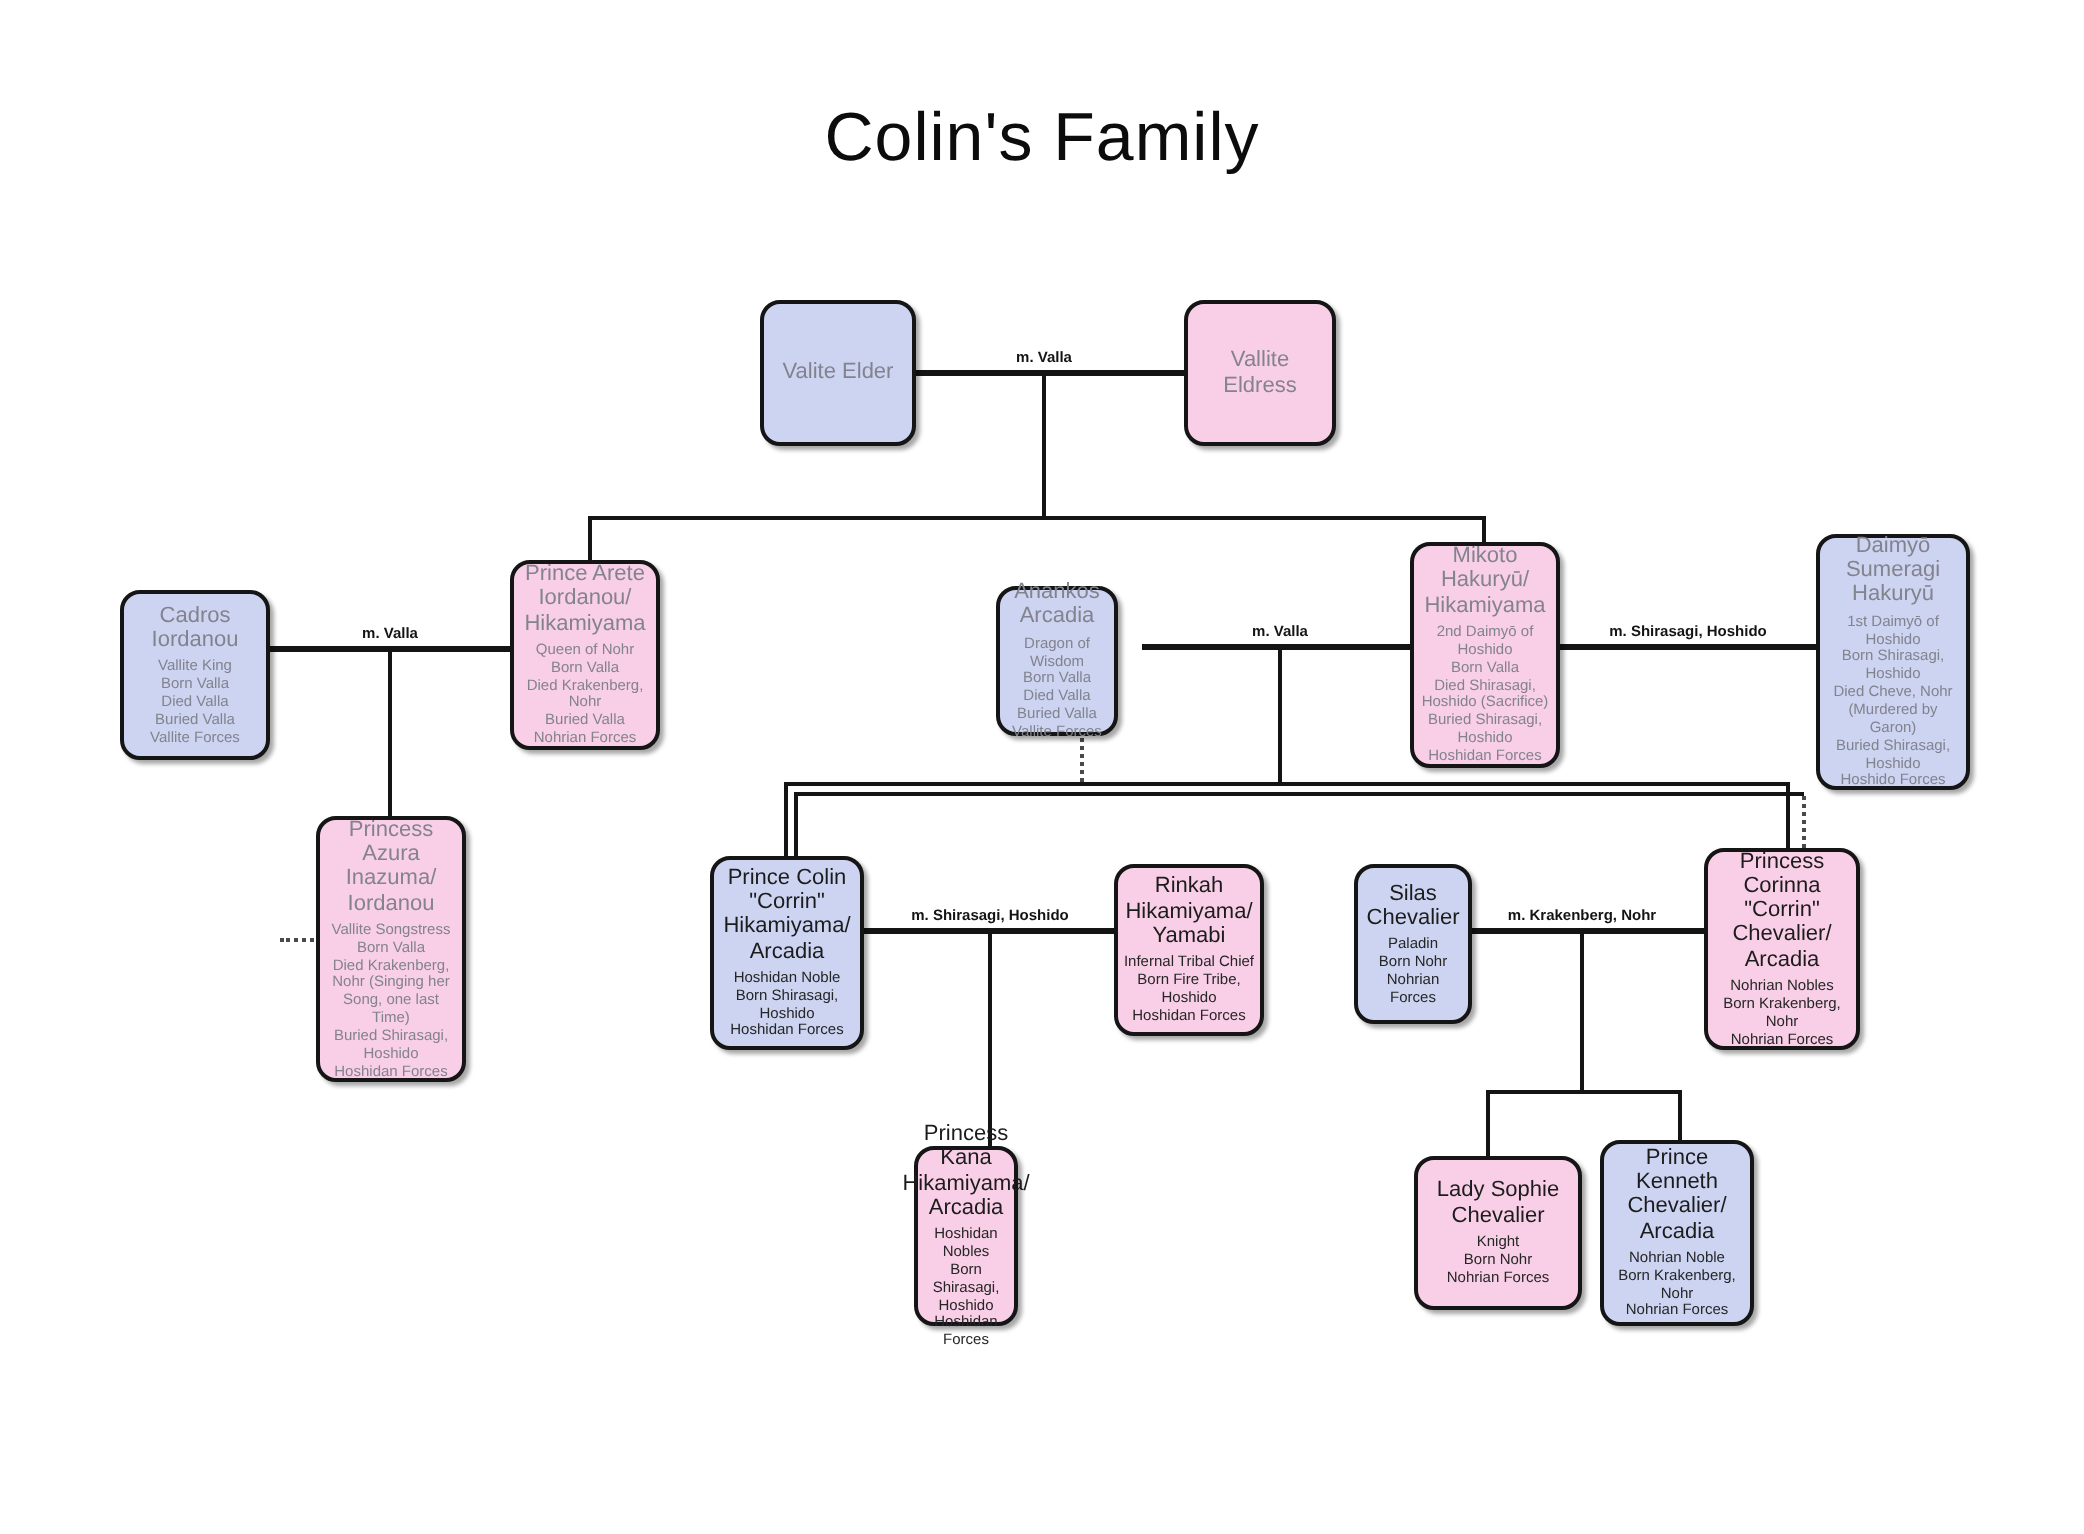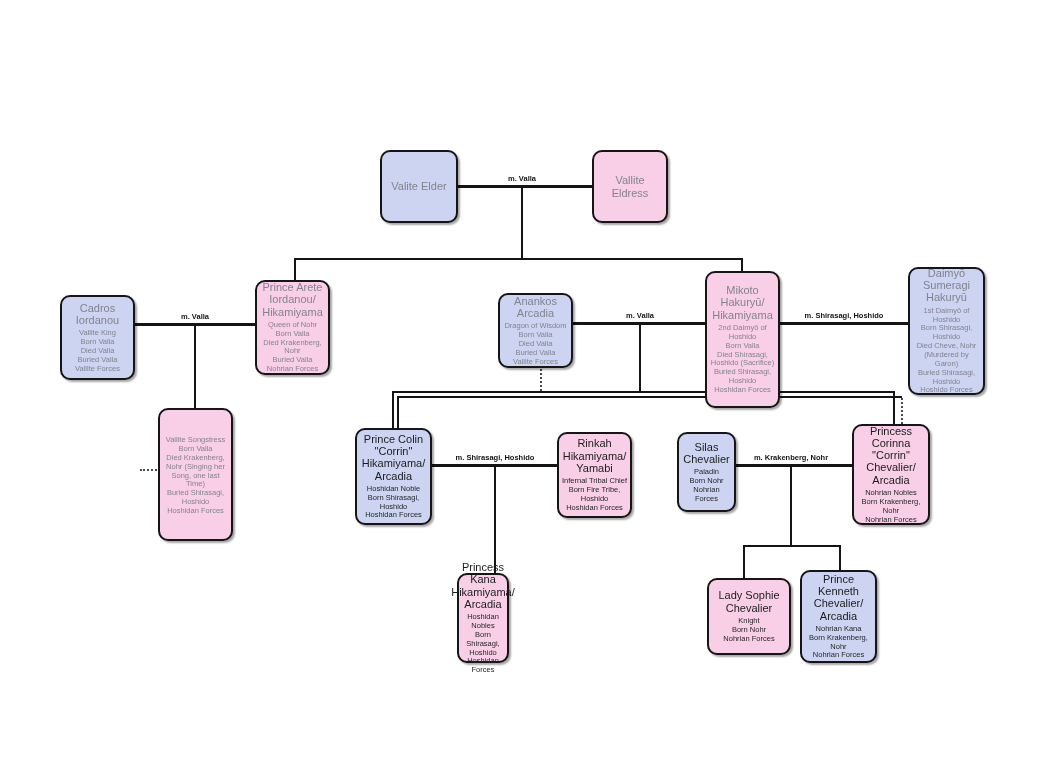--- a/index.html
+++ b/index.html
@@ -22,20 +22,21 @@
   .dot-v{position:absolute;width:0;border-left:2px dotted #4a4a4a;}
   .dot-h{position:absolute;height:0;border-top:2px dotted #4a4a4a;}
   .mlabel{position:absolute;transform:translateX(-50%);font-size:7.5px;font-weight:bold;
           color:#141414;white-space:nowrap;}
 </style>
 </head>
 <body>
 
 <div id="stage">
 
+  <div class="title">Colin's Family</div>
 
   <div class="hline marr" style="left:456px;top:185px;width:138px;"></div>
   <div class="mlabel" style="left:522px;top:174px;">m. Valla</div>
   <div class="vline thin-v" style="left:521px;top:188px;height:70px;"></div>
   <div class="hline thin-h" style="left:294px;top:258px;width:449px;"></div>
   <div class="vline thin-v" style="left:294px;top:258px;height:22px;"></div>
   <div class="vline thin-v" style="left:741px;top:258px;height:13px;"></div>
 
   <div class="hline marr" style="left:133px;top:323px;width:124px;"></div>
   <div class="mlabel" style="left:195px;top:312px;">m. Valla</div>
@@ -87,48 +88,49 @@
 
   <div class="node female dead" style="left:255px;top:280px;width:75px;height:95px;">
     <div class="pname">Prince Arete Iordanou/ Hikamiyama</div>
     <div class="pdet">Queen of Nohr
 Born Valla
 Died Krakenberg, Nohr
 Buried Valla
 Nohrian Forces</div>
   </div>
 
-  <div class="node male dead" style="left:498px;top:293px;width:75px;height:75px;">
+  <div class="node male dead" style="left:498px;top:293px;width:61px;height:75px;">
     <div class="pname">Anankos Arcadia</div>
     <div class="pdet">Dragon of Wisdom
 Born Valla
 Died Valla
 Buried Valla
 Vallite Forces</div>
   </div>
 
-  <div class="node female dead" style="left:705px;top:271px;width:75px;height:137px;">
+  <div class="node female dead" style="left:705px;top:271px;width:75px;height:113px;">
     <div class="pname">Mikoto Hakuryū/ Hikamiyama</div>
     <div class="pdet">2nd Daimyō of Hoshido
 Born Valla
 Died Shirasagi, Hoshido (Sacrifice)
 Buried Shirasagi, Hoshido
 Hoshidan Forces</div>
   </div>
 
   <div class="node male dead" style="left:908px;top:267px;width:77px;height:128px;">
     <div class="pname">Daimyō Sumeragi Hakuryū</div>
     <div class="pdet">1st Daimyō of Hoshido
 Born Shirasagi, Hoshido
 Died Cheve, Nohr (Murdered by Garon)
 Buried Shirasagi, Hoshido
 Hoshido Forces</div>
   </div>
 
   <div class="node female dead" style="left:158px;top:408px;width:75px;height:133px;">
+    <div class="pname">Princess Azura Inazuma/ Iordanou</div>
     <div class="pdet">Vallite Songstress
 Born Valla
 Died Krakenberg, Nohr (Singing her Song, one last Time)
 Buried Shirasagi, Hoshido
 Hoshidan Forces</div>
   </div>
 
   <div class="node male" style="left:355px;top:428px;width:77px;height:97px;">
     <div class="pname">Prince Colin "Corrin" Hikamiyama/ Arcadia</div>
     <div class="pdet">Hoshidan Noble
@@ -166,18 +168,18 @@
 
   <div class="node female" style="left:707px;top:578px;width:84px;height:77px;">
     <div class="pname">Lady Sophie Chevalier</div>
     <div class="pdet">Knight
 Born Nohr
 Nohrian Forces</div>
   </div>
 
   <div class="node male" style="left:800px;top:570px;width:77px;height:93px;">
     <div class="pname">Prince Kenneth Chevalier/ Arcadia</div>
-    <div class="pdet">Nohrian Kana
+    <div class="pdet">Nohrian Noble
 Born Krakenberg, Nohr
 Nohrian Forces</div>
   </div>
 
 </div>
 
 </body></html>

